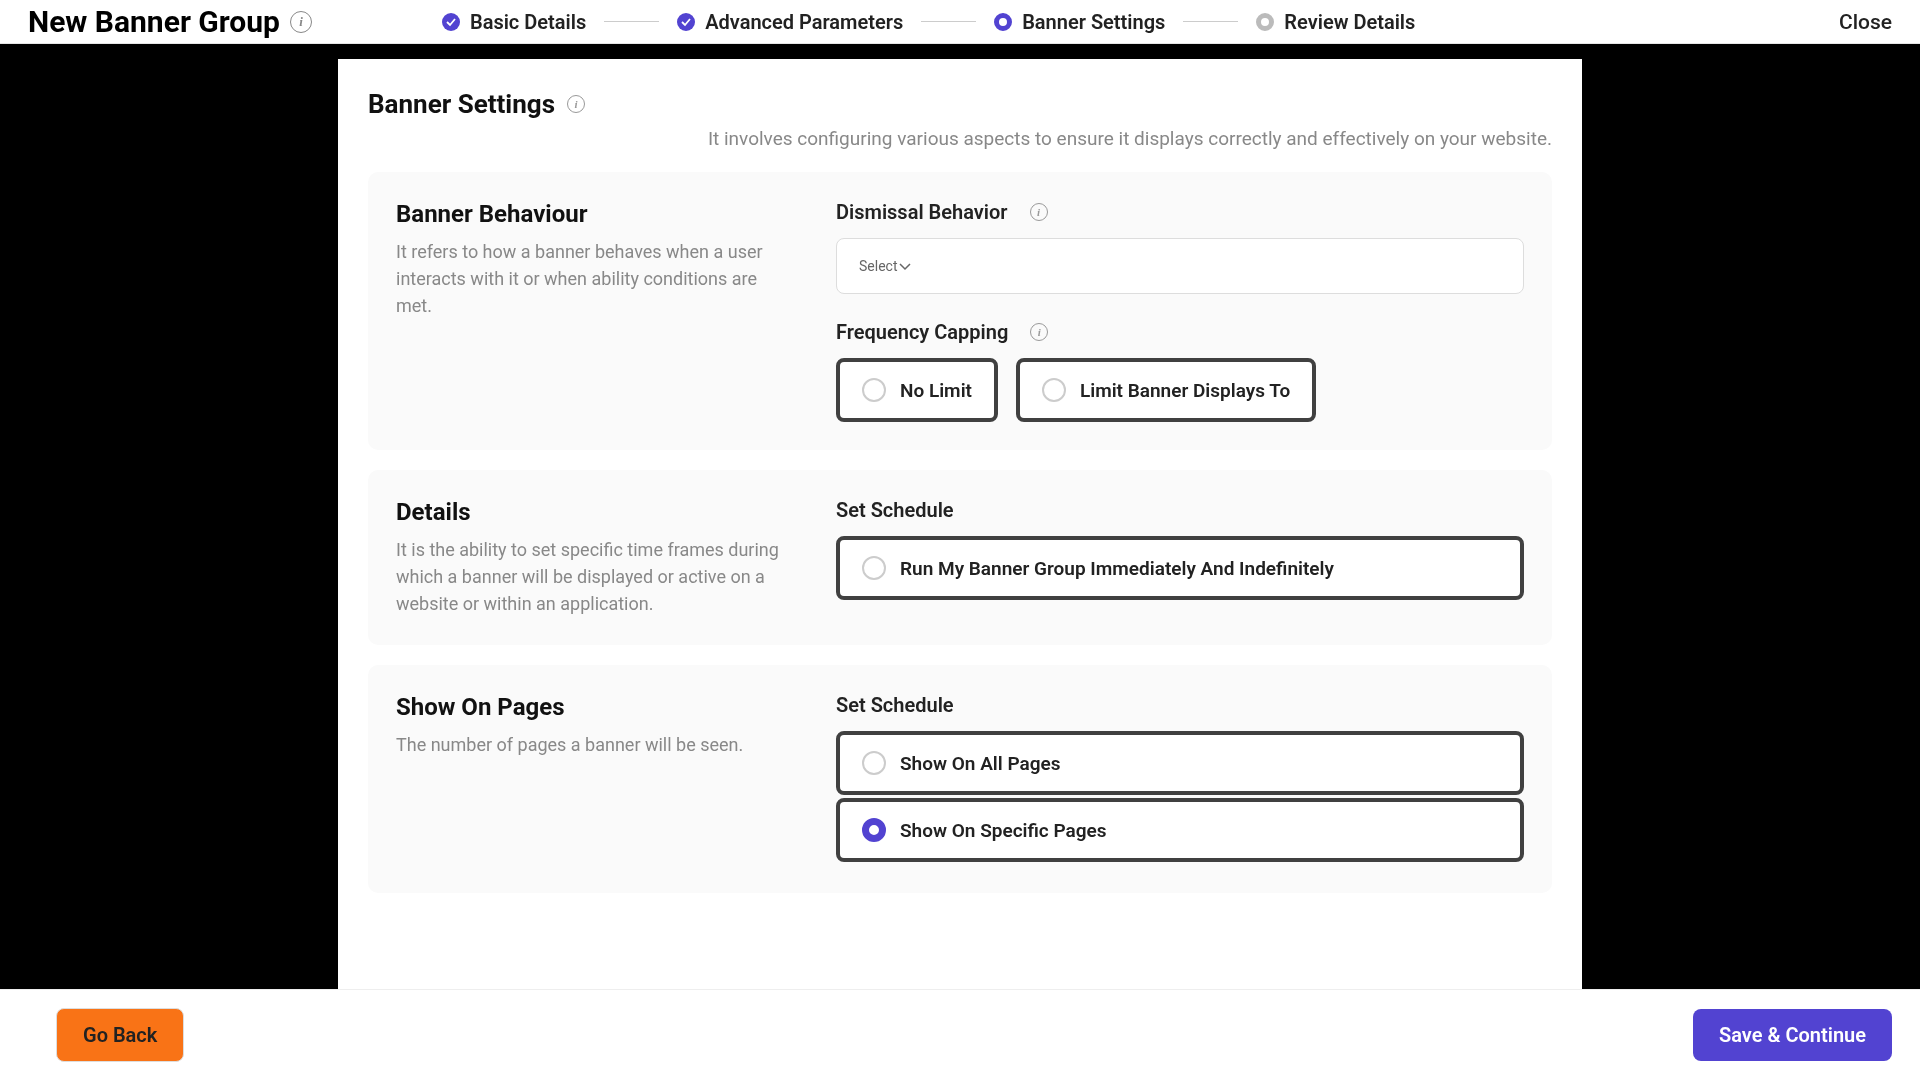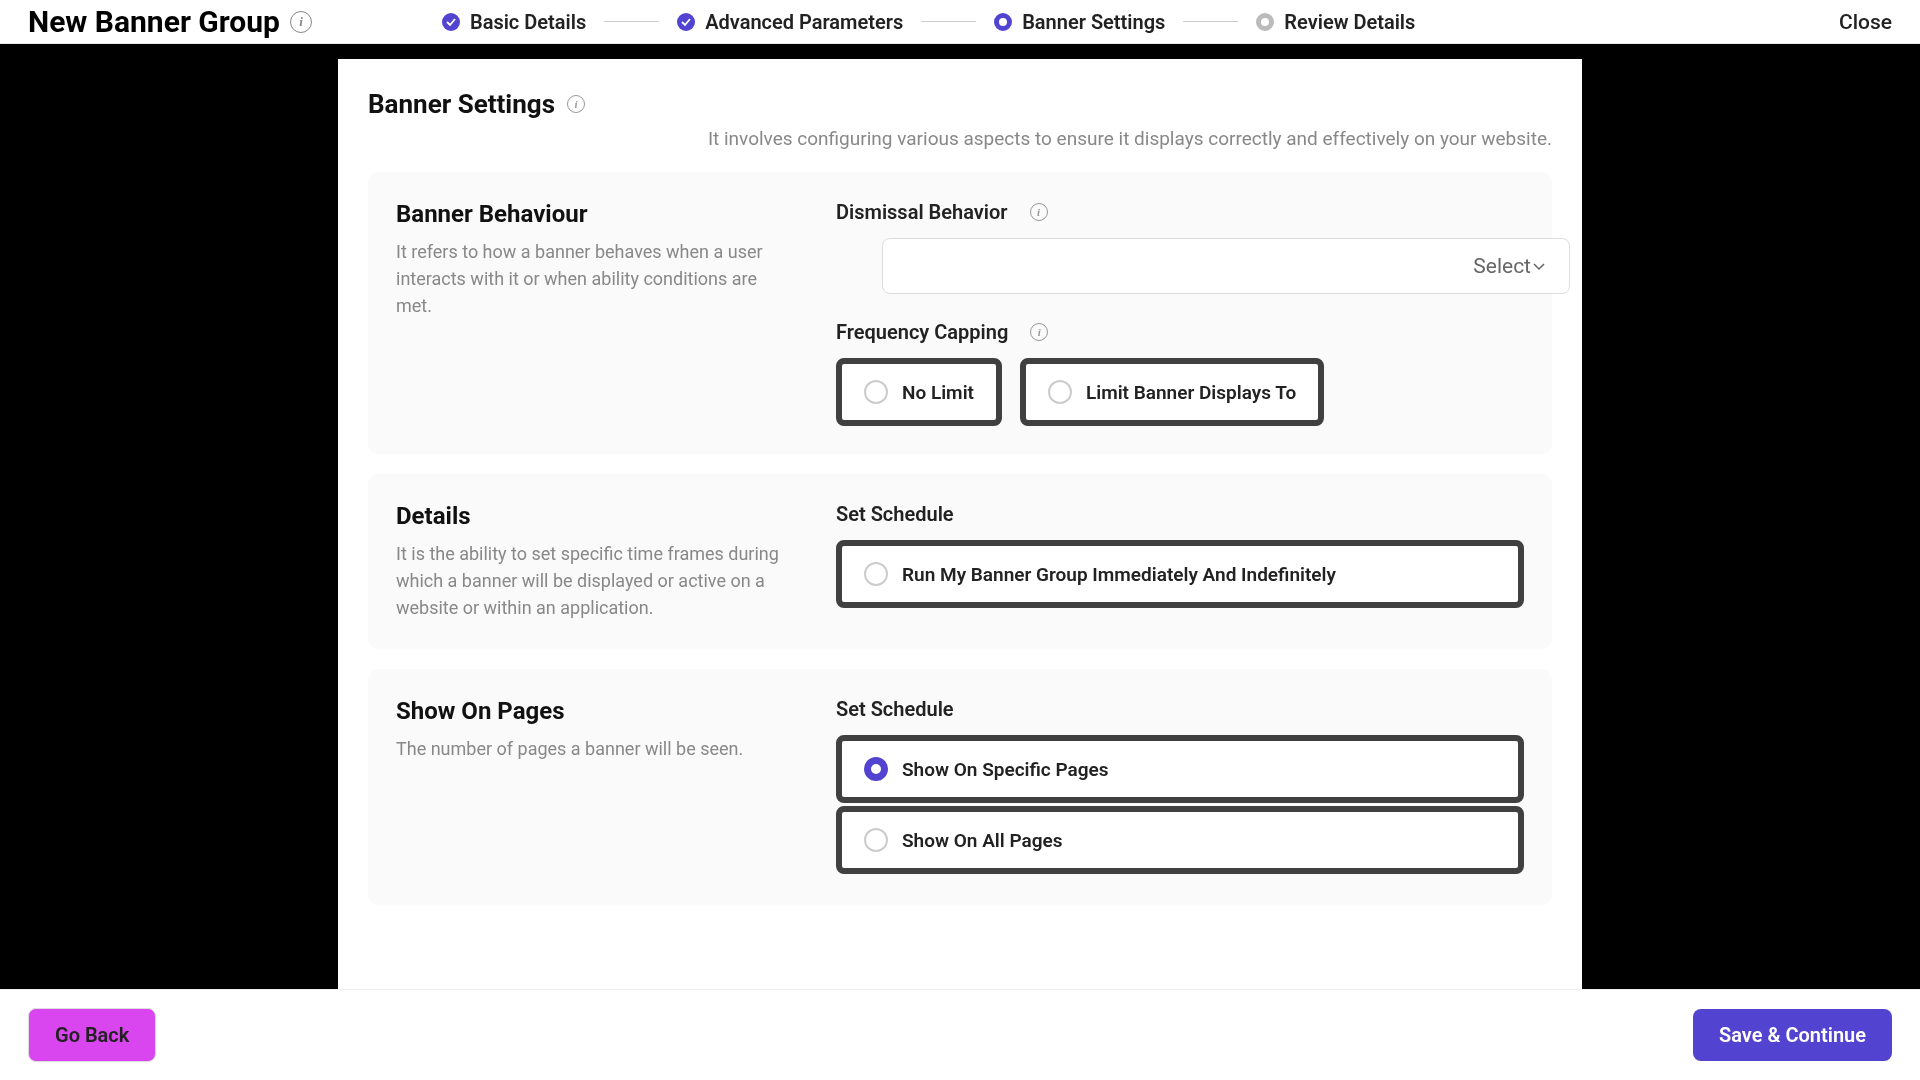--- a/index.html
+++ b/index.html
@@ -178,38 +178,37 @@
       gap: 22px;
     }
     .select-box {
       width: 100%;
       height: 56px;
       border: 1px solid #ddd;
       border-radius: 8px;
       background: #fff;
       display: flex;
       align-items: center;
-      justify-content: flex-end;
+      justify-content: flex-start;
       padding: 0 22px;
-      font-size: 21px;
+      font-size: 14px;
       color: #666;
       cursor: pointer;
       margin-bottom: 26px;
-      margin-left: 46px;
     }
     .chevron-down {
       width: 16px;
       height: 16px;
     }
     .radio-row {
       display: flex;
       gap: 18px;
     }
     .radio-option {
-      border: 6px solid #404040;
+      border: 4px solid #404040;
       border-radius: 8px;
       background: #fff;
       display: flex;
       align-items: center;
       gap: 14px;
       padding: 16px 22px;
       font-size: 19px;
       font-weight: 600;
       color: #222;
       cursor: pointer;
@@ -239,23 +238,24 @@
     }
     .btn {
       padding: 14px 26px;
       border-radius: 8px;
       font-size: 20px;
       font-weight: 600;
       cursor: pointer;
       border: none;
     }
     .btn-secondary {
-      background: #d946ef;
+      background: #f97316;
       border: 1px solid #ddd;
       color: #222;
+      margin-left: 28px;
     }
     .btn-primary {
       background: #5243d1;
       color: #fff;
     }
   </style>
 </head>
 <body>
 
 <div class="header">
@@ -355,26 +355,26 @@
     <div class="card">
       <div class="card-left">
         <div class="card-left-title">Show On Pages</div>
         <div class="card-left-desc">The number of pages a banner will be seen.</div>
       </div>
       <div class="card-right">
         <div class="field-label">
           <span>Set Schedule</span>
         </div>
         <div class="radio-option full">
+          <div class="radio-circle"></div>
+          <span>Show On All Pages</span>
+        </div>
+        <div class="radio-option full">
           <div class="radio-circle checked"></div>
           <span>Show On Specific Pages</span>
-        </div>
-        <div class="radio-option full">
-          <div class="radio-circle"></div>
-          <span>Show On All Pages</span>
         </div>
       </div>
     </div>
 
   </div>
 </div>
 
 <div class="footer">
   <button class="btn btn-secondary">Go Back</button>
   <button class="btn btn-primary">Save &amp; Continue</button>

